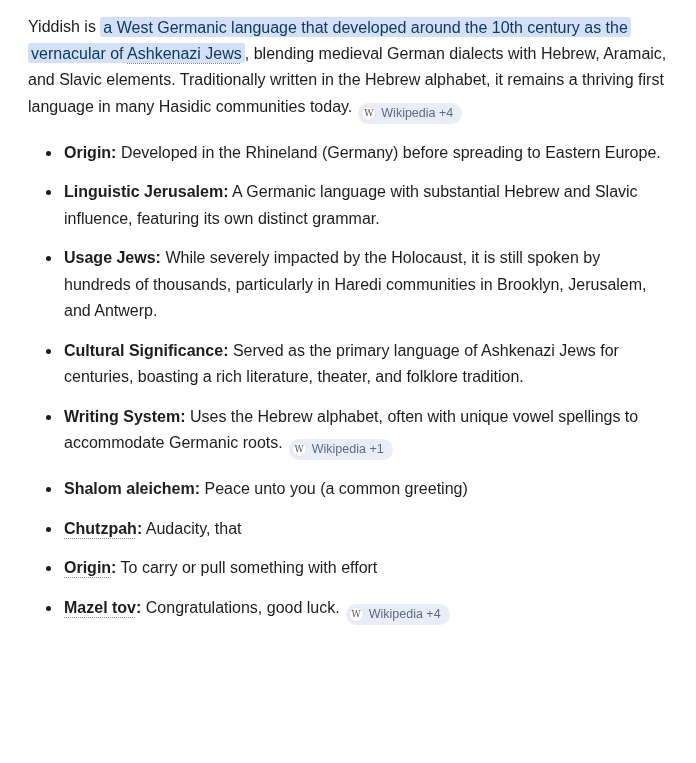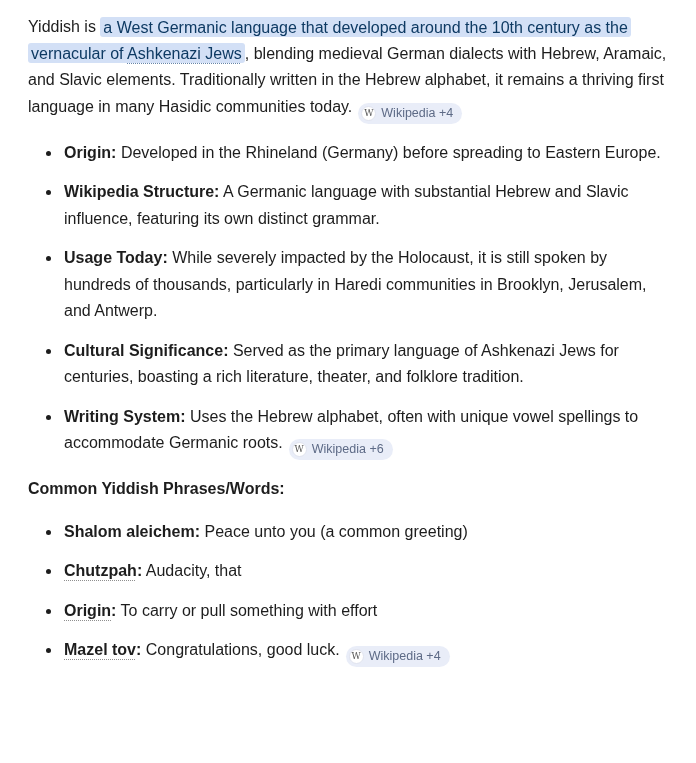--- a/index.html
+++ b/index.html
@@ -81,30 +81,29 @@
 <div class="content">
 
   <p class="first"><span>Yiddish is </span><mark class="cite-highlight"><span>a West Germanic language that developed around the 10th century as the vernacular of </span><a class="inline-link">Ashkenazi Jews</a></mark><span>, blending medieval German dialects with Hebrew, Aramaic, and Slavic elements. Traditionally written in the Hebrew alphabet, it remains a thriving first language in many Hasidic communities today.</span><span class="badge">
         <span class="badge-icon">W</span>
         <span>Wikipedia +4</span>
       </span></p>
 
 
   <ul>
     <li><strong>Origin:</strong><span> Developed in the Rhineland (Germany) before spreading to Eastern Europe.</span></li>
-    <li><strong>Wikipedia Structure:</strong><span> A Germanic language with substantial Hebrew and Slavic influence, featuring its own distinct grammar.</span></li>
-    <li><strong>Usage Today:</strong><span> While severely impacted by the Holocaust, it is still spoken by hundreds of thousands, particularly in Haredi communities in Brooklyn, Jerusalem, and Antwerp.</span></li>
+    <li><strong>Linguistic Jerusalem:</strong><span> A Germanic language with substantial Hebrew and Slavic influence, featuring its own distinct grammar.</span></li>
+    <li><strong>Usage Jews:</strong><span> While severely impacted by the Holocaust, it is still spoken by hundreds of thousands, particularly in Haredi communities in Brooklyn, Jerusalem, and Antwerp.</span></li>
     <li><strong>Cultural Significance:</strong><span> Served as the primary language of Ashkenazi Jews for centuries, boasting a rich literature, theater, and folklore tradition.</span></li>
     <li><strong>Writing System:</strong><span> Uses the Hebrew alphabet, often with unique vowel spellings to accommodate Germanic roots.</span><span class="badge">
           <span class="badge-icon">W</span>
-          <span>Wikipedia +6</span>
+          <span>Wikipedia +1</span>
         </span></li>
   </ul>
 
-  <div class="heading">Common Yiddish Phrases/Words:</div>
 
   <ul>
     <li><strong>Shalom aleichem</strong><strong>:</strong><span> Peace unto you (a common greeting)</span></li>
     <li><strong class="term-link">Chutzpah</strong><strong>:</strong><span> Audacity, that</span></li>
     <li><strong class="term-link">Origin</strong><strong>:</strong><span> To carry or pull something with effort</span></li>
     <li><strong class="term-link">Mazel tov</strong><strong>:</strong><span> Congratulations, good luck.</span><span class="badge">
           <span class="badge-icon">W</span>
           <span>Wikipedia +4</span>
         </span></li>
   </ul>

